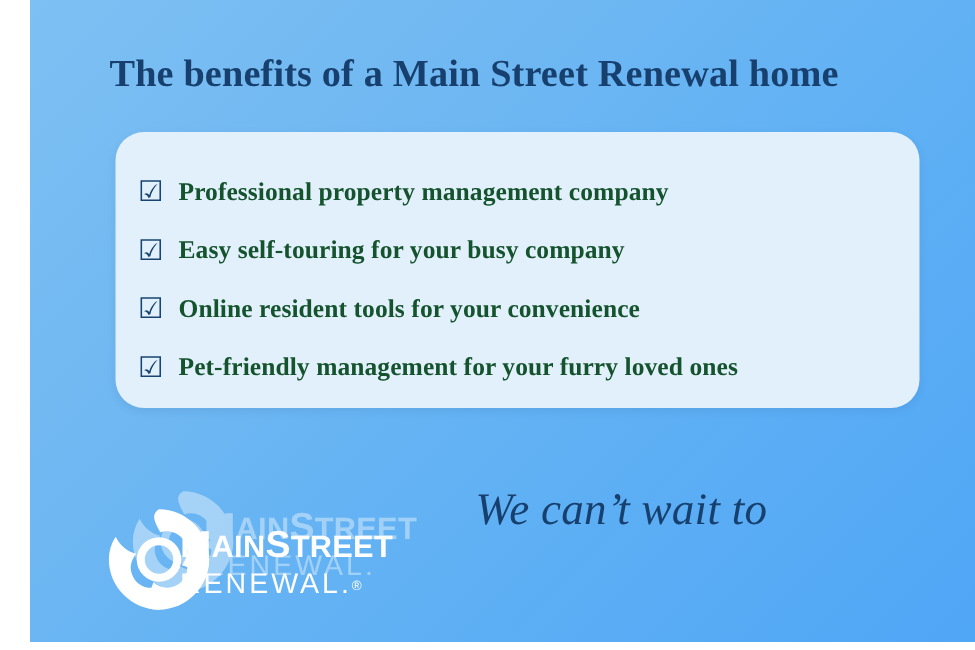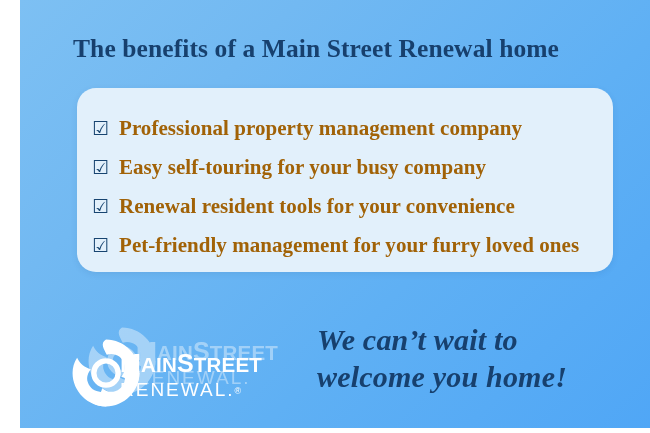--- a/index.html
+++ b/index.html
@@ -71,33 +71,33 @@
     width: 27px;
     font-family: "DejaVu Sans", sans-serif;
     font-size: 19px;
     line-height: 19px;
     color: #174470;
     text-align: left;
   }
   .benefit-text {
     font-family: "Liberation Serif", "DejaVu Serif", serif;
     font-weight: bold;
-    font-size: 21px;
-    color: #a16207;
+    font-size: 17px;
+    color: #14532d;
     letter-spacing: 0.05px;
   }
 
   
   #tagline {
     position: absolute;
     left: 297px;
     top: 321px;
     width: 330px;
     font-family: "Liberation Serif", "DejaVu Serif", serif;
-    font-weight: bold;
+    font-weight: normal;
     font-style: italic;
     font-size: 30px;
     line-height: 37px;
     color: #17406e;
     letter-spacing: 0.2px;
   }
   #tagline .tl-line { display: block; white-space: nowrap; }
 
   
   #logo-lockup {
@@ -175,34 +175,33 @@
         <span class="benefit-text">Professional property management company</span>
       </li>
 
       <li class="benefit-item">
         <span class="check-icon">☑</span>
         <span class="benefit-text">Easy self-touring for your busy company</span>
       </li>
 
       <li class="benefit-item">
         <span class="check-icon">☑</span>
-        <span class="benefit-text">Renewal resident tools for your convenience</span>
+        <span class="benefit-text">Online resident tools for your convenience</span>
       </li>
 
       <li class="benefit-item">
         <span class="check-icon">☑</span>
         <span class="benefit-text">Pet-friendly management for your furry loved ones</span>
       </li>
 
     </ul>
   </div>
 
   <div id="tagline">
     <span class="tl-line">We can’t wait to</span>
-    <span class="tl-line">welcome you home!</span>
   </div>
 
   <div id="logo-lockup">
 
     <div class="logo-layer ghost">
       <div class="logo-mark">
         <svg viewBox="0 0 100 100" width="76" height="76" aria-hidden="true">
           <g fill="#ffffff">
             <path d="M50 6 C74 6 94 26 94 50 C94 57 92 64 88 70 C84 62 78 57 70 55
                      C74 50 76 44 74 38 C71 28 61 23 51 26 C47 18 42 11 50 6 Z"></path>

